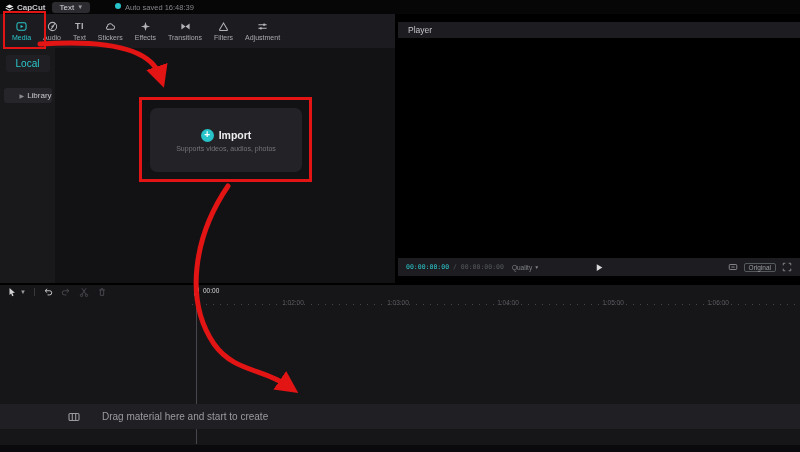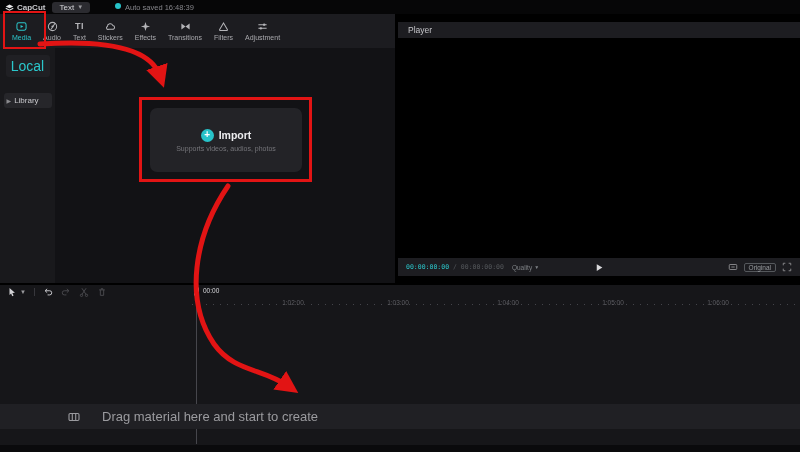--- a/index.html
+++ b/index.html
@@ -24,23 +24,23 @@
     gap:2px; padding:0 6px; color:#a9a9ad; font-size:7px; cursor:pointer; }
   .tab svg { width:11px; height:11px; stroke:#b4b4b8; fill:none; stroke-width:1.1; }
   .tab .txticon { font-size:9px; font-weight:bold; line-height:11px; color:#b4b4b8; letter-spacing:.5px;}
   .tab.active { color:#2bc7cb; }
   .tab.active svg { stroke:#2bc7cb; }
   .tab.active .fillme { fill:#2bc7cb; }
   .fillme { fill:#b4b4b8; stroke:none !important; }
   .panel-body { display:flex; height:235px; }
   .sidebar { width:55px; background:#19191c; padding-top:5px; }
   .side-local { width:44px; margin:2px auto 0; text-align:center; color:#2bc7cb;
-    font-size:14px; padding:3px 0; border-radius:3px; background:#202024; cursor:pointer; }
+    font-size:10px; padding:3px 0; border-radius:3px; background:#202024; cursor:pointer; }
   .side-library { width:48px; margin:16px auto 0; color:#c9c9cd; font-size:8px; background:#26262a;
-    border-radius:3px; padding:3px 3px; display:flex; align-items:center; gap:3px; cursor:pointer; }
+    border-radius:3px; padding:3px 16px; display:flex; align-items:center; gap:3px; cursor:pointer; }
   .side-library .tri { font-size:6px; color:#8a8a8e; }
   .media-content { position:relative; flex:1; background:#121215; }
   .import-card { position:absolute; left:95px; top:60px; width:152px; height:64px;
     background:#232327; border-radius:7px; display:flex; flex-direction:column;
     align-items:center; justify-content:center; gap:3px; cursor:pointer; }
   .import-row { display:flex; align-items:center; gap:5px; }
   .plus-circle { width:13px; height:13px; border-radius:50%; background:#27c3c9; color:#fff;
     font-size:10px; line-height:12px; text-align:center; font-weight:bold; }
   .import-label { color:#ececef; font-size:10.5px; font-weight:bold; }
   .import-hint { color:#75757a; font-size:7px; }
@@ -79,21 +79,21 @@
     background-image:repeating-linear-gradient(to right,#44444a 0 1px,transparent 1px 7px); }
   .ruler-label { position:absolute; top:1px; transform:translateX(-50%);
     color:#5d5d62; font-size:6.5px; white-space:nowrap; }
   .playhead-line { position:absolute; left:196px; top:12px; width:1px; height:147px; background:#46464c; }
   .playhead-head { position:absolute; left:194px; top:2px; width:5px; height:9px;
     background:#e9e9ec; border-radius:2px; cursor:ew-resize; }
   .playhead-time { position:absolute; left:203px; top:2px; color:#d9d9dd; font-size:6.5px; }
   .dragbar { position:absolute; left:0; top:119px; width:800px; height:25px; background:#202024;
     display:flex; align-items:center; gap:10px; padding-left:68px; }
   .dragbar svg { width:12px; height:12px; stroke:#9a9a9e; fill:none; stroke-width:1.1; }
-  .drag-text { color:#9b9b9f; font-size:13px;padding-left:12px; }
+  .drag-text { color:#9b9b9f; font-size:10px;padding-left:12px; }
   .tl-bottom { position:absolute; left:0; bottom:0; width:800px; height:7px; background:#0a0a0c; }
 
   
   .anno-rect { position:absolute; border:3px solid #e21414; pointer-events:none; z-index:60; }
   .rect-media { left:3px; top:11px; width:43px; height:38px; border-width:2.5px; }
   .rect-import { left:139px; top:97px; width:173px; height:85px; }
   .anno-svg { position:absolute; left:0; top:0; width:800px; height:452px;
     pointer-events:none; z-index:61; }
 </style>
 </head>

